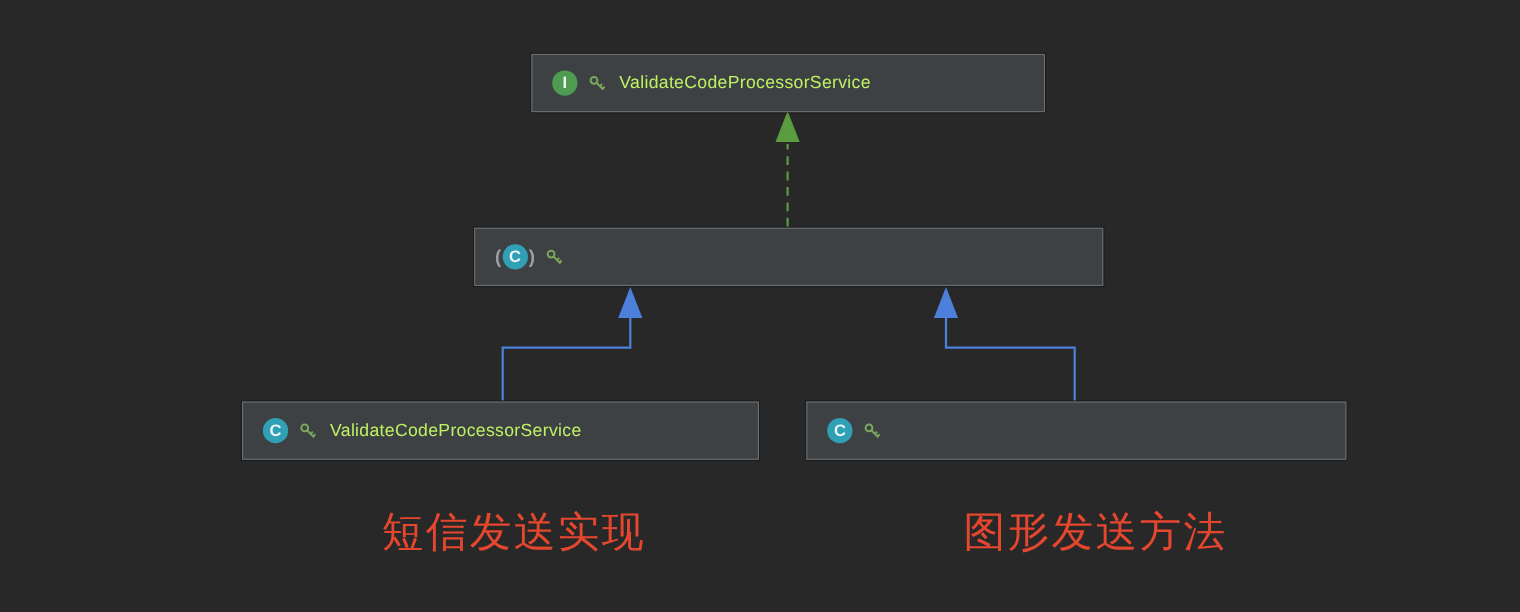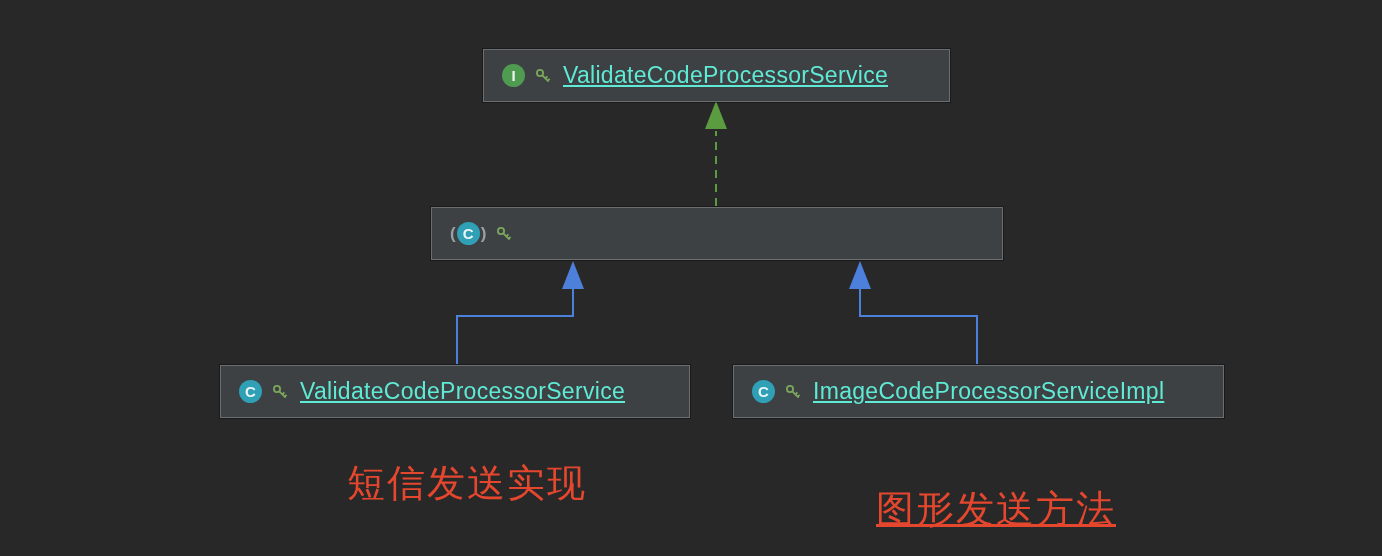--- a/index.html
+++ b/index.html
@@ -23,24 +23,23 @@
     align-items: center;
     gap: 9px;
     background: #3e4144;
     border: 1px solid #6b6f71;
     box-shadow: 0 0 0 1px rgba(0,0,0,0.35);
     padding: 0 18px;
     white-space: nowrap;
     cursor: default;
   }
   .node-label {
-    color: #5eead4;
-    font-size: 23px;
+    color: #bef264;
+    font-size: 16px;
     letter-spacing: 0.3px;
-    text-decoration: underline;
   }
   .badge {
     width: 23px;
     height: 23px;
     border-radius: 50%;
     display: inline-flex;
     align-items: center;
     justify-content: center;
     font-size: 15px;
     font-weight: bold;
@@ -136,19 +135,18 @@
   </div>
 
   <div class="node" style="left:733px; top:365px; width:491px;">
     <span class="badge class">C</span>
     <span class="key-icon">
       <svg width="18" height="18" viewBox="0 0 18 18">
         <circle cx="6" cy="6" r="3.1" fill="none" stroke="#7ba75c" stroke-width="1.8"></circle>
         <path d="M8.3 8.3 L14.6 14.6 M11.4 11.4 L13.4 9.4 M13.7 13.7 L15.6 11.8" stroke="#7ba75c" stroke-width="1.8" fill="none"></path>
       </svg>
     </span>
-    <span class="node-label">ImageCodeProcessorServiceImpl</span>
   </div>
 
   <div class="annotation" style="left:347px; top:458px;">短信发送实现</div>
-  <div class="annotation" style="left:876px; top:484px;text-decoration:underline;">图形发送方法</div>
+  <div class="annotation" style="left:876px; top:458px;">图形发送方法</div>
 
 </div>
 
 </body></html>

